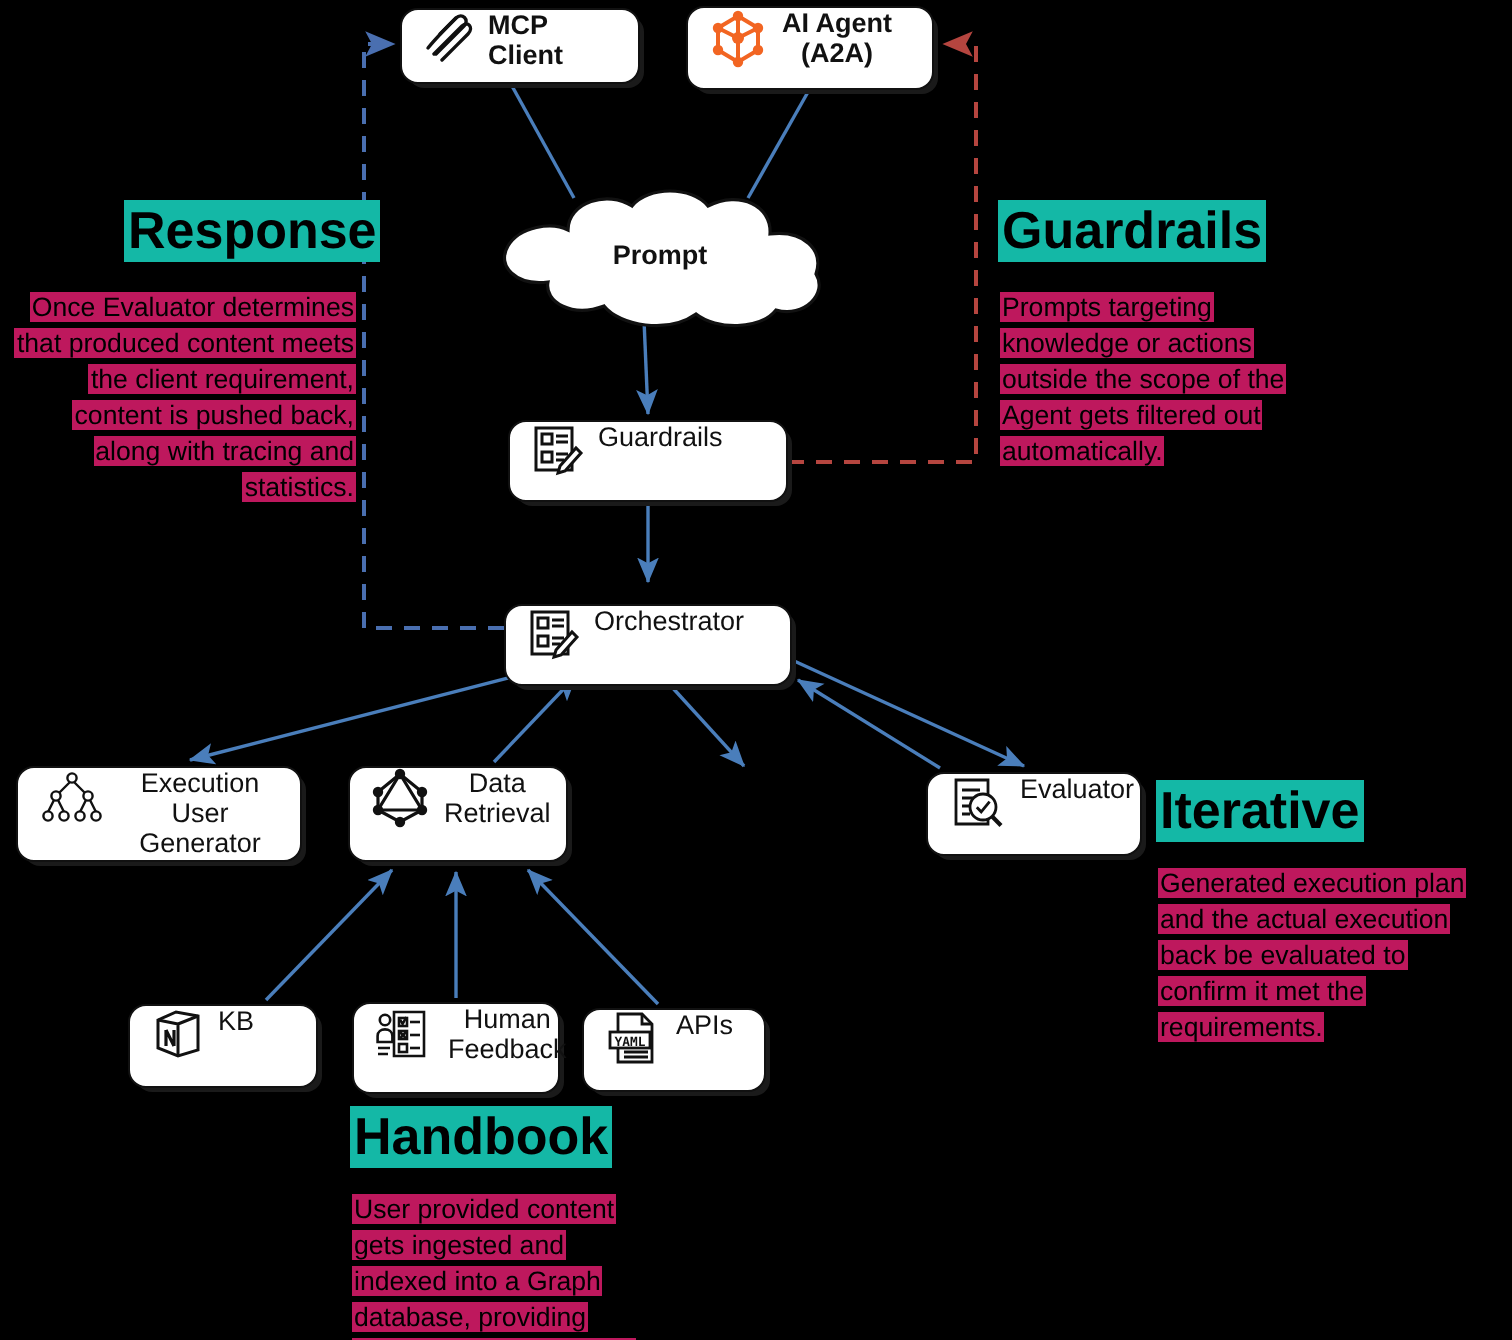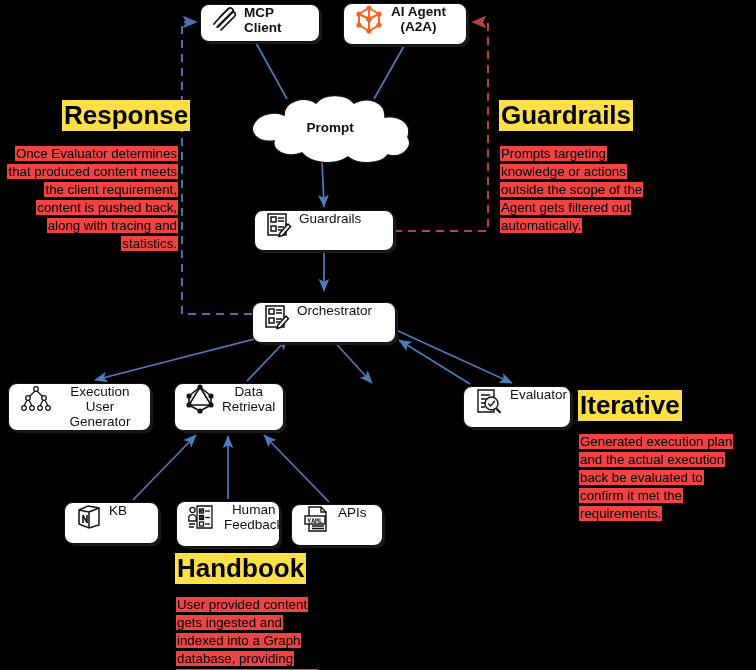--- a/index.html
+++ b/index.html
@@ -18,25 +18,25 @@
   .node.bold .lbl{font-weight:bold;}
   .node .ico{flex:0 0 auto;display:flex;align-items:center;justify-content:center;}
   .node .lbl.two{text-align:center;}
 
   
   .cloud{position:absolute;}
   .cloud .ctext{position:absolute;width:100%;text-align:center;
                 font-size:13.5px;font-weight:bold;color:#111;}
 
   
-  .anno-h{position:absolute;background:#fde047;color:#000;
+  .anno-h{position:absolute;background:#14b8a6;color:#000;
           font-size:26px;font-weight:bold;line-height:1.18;
           padding:0 2px;white-space:nowrap;}
   .anno-p{position:absolute;color:#000;font-size:13.3px;line-height:1.35;}
-  .anno-p span{background:#ef4444;box-decoration-break:clone;
+  .anno-p span{background:#be185d;box-decoration-break:clone;
                -webkit-box-decoration-break:clone;padding:0 1px;}
   .anno-p.r{text-align:right;}
 </style>
 </head>
 <body>
 
 <div id="canvas">
 
   <svg class="wires" viewBox="0 0 756 670">
     <defs>

